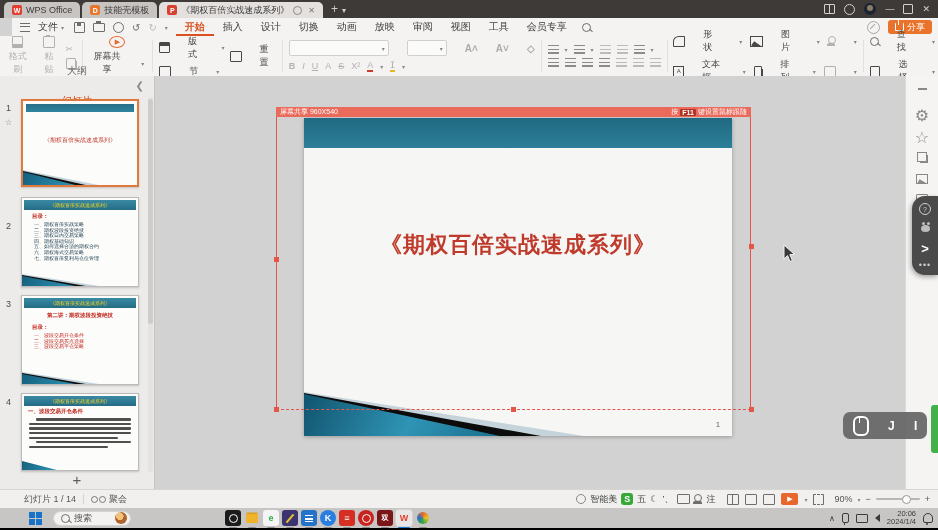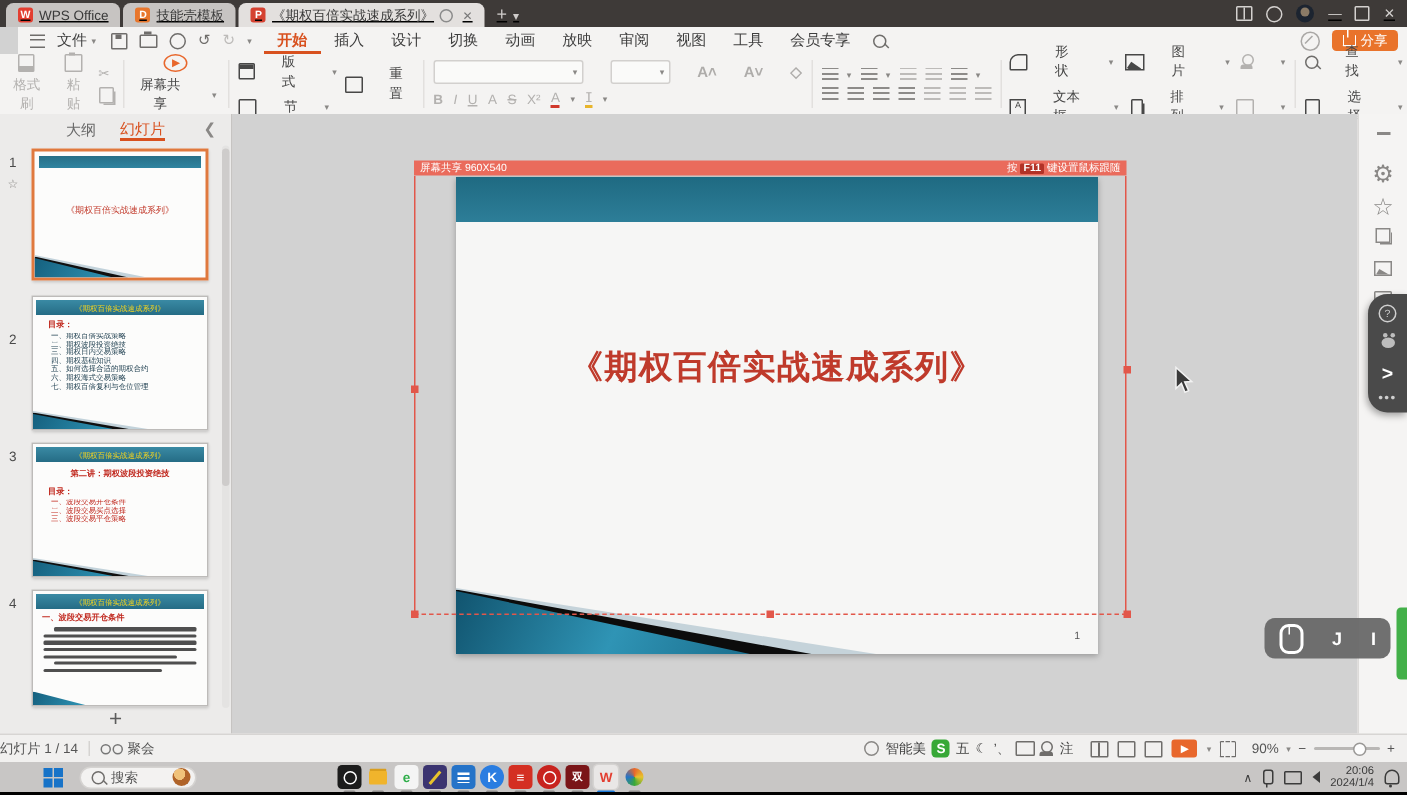--- a/index.html
+++ b/index.html
@@ -1,18 +1,18 @@
 <!DOCTYPE html>
 <html><head>
 <meta charset="utf-8">
 <style>
   html,body{margin:0;padding:0;background:#000;}
   .app{position:relative;width:938px;height:530px;background:#d2d2d2;font-family:"Liberation Sans",sans-serif;overflow:hidden;}
   
-  .titlebar{position:absolute;left:0;top:0;right:0;height:18px;background:#3e3a38;display:flex;align-items:flex-end;text-decoration:underline;}
+  .titlebar{position:absolute;left:0;top:0;right:0;height:18px;background:#3e3a38;display:flex;align-items:flex-end;}
   .tabs{display:flex;align-items:flex-end;height:100%;padding-left:4px;}
   .tab{height:16px;border-radius:5px 5px 0 0;background:#c7c4c2;display:flex;align-items:center;padding:0 8px;font-size:9px;color:#3a3a3a;gap:4px;margin-right:2px;white-space:nowrap;}
   .tab.active{background:#e3e0de;}
   .applogo{width:10px;height:10px;border-radius:2px;color:#fff;font-size:7px;font-weight:bold;display:flex;align-items:center;justify-content:center;flex:none;}
   .tab .tclose{color:#777;font-size:8px;margin-left:2px;}
   .tab .tmini{width:7px;height:7px;border:1px solid #8b8b8b;border-radius:50%;}
   .newtab{color:#cfccca;font-size:12px;margin:0 4px 2px 6px;}
   .tabcaret{color:#cfccca;font-size:8px;margin-bottom:3px;}
   .winctl{margin-left:auto;display:flex;align-items:center;gap:9px;padding-right:8px;height:100%;}
   .wc{color:#d4d1cf;font-size:9px;line-height:1;}
@@ -68,21 +68,21 @@
   .hlines{width:11px;height:9px;background:repeating-linear-gradient(to bottom,#8d8b89 0 1.3px,transparent 1.3px 3.6px);}
   .hlines.dis2{background:repeating-linear-gradient(to bottom,#bdbbb9 0 1.3px,transparent 1.3px 3.6px);}
   .i-shape{width:10px;height:9px;border:1.2px solid currentColor;border-radius:50% 1px 1px 1px;}
   .i-img{width:11px;height:9px;border:1.1px solid currentColor;position:relative;overflow:hidden;}
   .i-img::after{content:'';position:absolute;left:1px;bottom:-2px;width:8px;height:5px;background:currentColor;transform:rotate(35deg);}
   .i-tbox{width:10px;height:9px;border:1.1px solid currentColor;font-size:6px;display:flex;align-items:center;justify-content:center;}
   .i-person{width:6px;height:6px;border-radius:50%;border:1.1px solid currentColor;position:relative;margin-bottom:2px;}
   .i-person::after{content:'';position:absolute;left:-2px;top:6px;width:8px;height:3px;border-radius:2px 2px 0 0;background:currentColor;}
   
   .sidebar{position:absolute;left:0;top:76px;width:155px;bottom:40px;background:#ecebea;border-right:1px solid #c6c4c2;box-sizing:border-box;}
-  .stabs{height:21px;display:flex;align-items:center;justify-content:center;gap:16px;font-size:10px;color:#6b6b6b;position:relative;}
+  .stabs{height:21px;display:flex;align-items:center;justify-content:center;gap:16px;font-size:10px;color:#6b6b6b;position:relative;flex-direction:column;}
   .stab.active{color:#d8511f;box-shadow:inset 0 -2px 0 #d8511f;padding-bottom:1px;}
   .collapse{position:absolute;right:10px;top:4px;color:#8a8886;font-size:10px;}
   .sno{position:absolute;left:6px;font-size:9px;color:#4a4a4a;}
   .sstar{position:absolute;left:5px;font-size:8px;color:#8a8886;}
   .thumb{position:absolute;left:21px;width:118px;background:#fcfcfb;border:1px solid #bdbbb9;box-shadow:0 1px 2px rgba(0,0,0,.18);box-sizing:border-box;}
   .thumb.sel{border:2px solid #e0793e;}
   .t-band{position:absolute;top:3px;left:3px;right:3px;height:8px;background:linear-gradient(#276f87,#2f84a0);}
   .t-header{position:absolute;top:2px;left:2px;right:2px;height:10px;background:linear-gradient(#3a8aa4,#256c85);color:#f5d51f;font-size:5px;display:flex;align-items:center;justify-content:center;white-space:nowrap;overflow:hidden;}
   .t-title{position:absolute;top:42%;left:0;width:100%;text-align:center;font-size:6px;color:#c23a2b;}
   .w-light{position:absolute;bottom:0;left:0;width:66%;height:15px;background:#c2d2da;clip-path:polygon(0 0,100% 100%,0 100%);}
@@ -507,21 +507,21 @@
     <span class="kkey">J</span>
     <span class="kkey">I</span>
   </div>
   <div class="cursor">
     <svg width="13" height="19" viewBox="0 0 13 19">
         <path d="M1 1 L1 15 L4.6 11.6 L7 17.5 L9.4 16.4 L6.8 10.6 L11.5 10.4 Z" fill="#3a3a3a" stroke="#f2f2f2" stroke-width="1"></path>
       </svg>
   </div>
 
   <div class="statusbar">
-    <span style="margin-left:0">幻灯片 1 / 14</span>
+    <span style="margin-left:24px">幻灯片 1 / 14</span>
     <span class="sb-div"></span>
     <span class="glasses">
         <i></i>
         <i></i>
       </span>
     <span>聚会</span>
     <span class="ime">
       <span class="handdot"></span>
       <span>智能美</span>
       <span class="sbadge">S</span>

